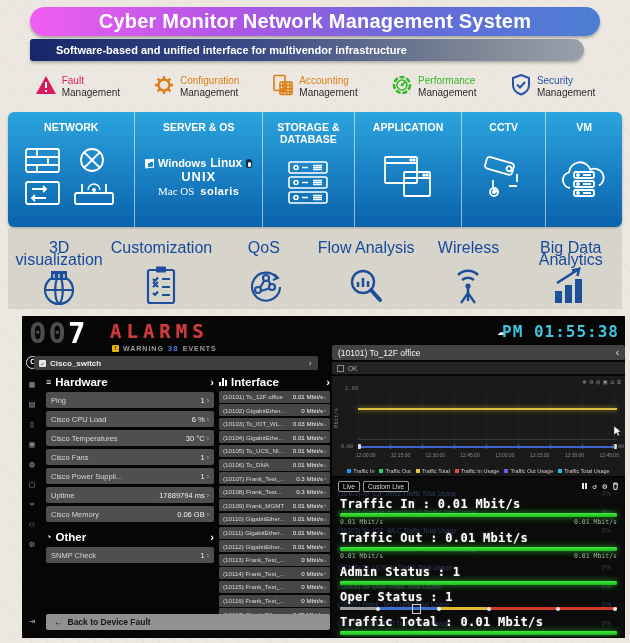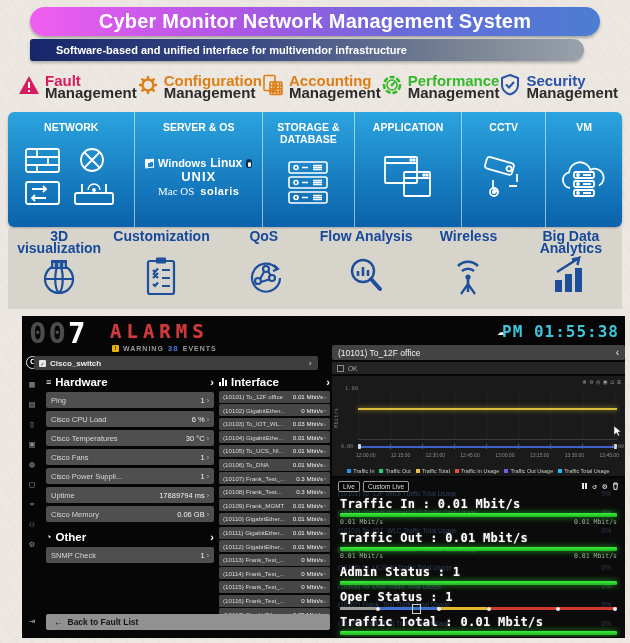--- a/index.html
+++ b/index.html
@@ -13,42 +13,42 @@
   .banner-title{position:absolute;left:30px;top:7px;width:570px;height:29px;border-radius:15px;
     background:linear-gradient(90deg,#f05ef0 0%,#b156e6 35%,#6a6ada 65%,#4b7ed2 100%);
     color:#fff;font-size:20px;font-weight:bold;text-align:center;line-height:29px;
     box-shadow:0 2px 3px rgba(0,0,0,.3);letter-spacing:.2px}
   .banner-sub{position:absolute;left:30px;top:39px;width:528px;height:22px;border-radius:3px 12px 12px 3px;
     background:linear-gradient(90deg,#16266a,#394a84 40%,#7d8695 80%,#99a1ab);
     color:#fff;font-size:11px;font-weight:bold;line-height:22px;padding-left:26px;
     box-shadow:0 2px 3px rgba(0,0,0,.25)}
   .features{position:absolute;left:18px;top:64px;width:594px;height:46px;display:flex}
   .feature{flex:1;display:flex;align-items:center;justify-content:center;gap:5px}
-  .f-label{font-size:15px;font-weight:bold;line-height:12px;color:#2b2b2b}
+  .f-label{font-size:10px;font-weight:normal;line-height:12px;color:#2b2b2b}
   .f-label .top{display:block}
   .blue{position:absolute;left:8px;top:112px;width:614px;height:115px;border-radius:6px;overflow:hidden;
     background:linear-gradient(180deg,#2ba4df,#0a62ab);display:flex;box-shadow:0 2px 3px rgba(0,0,0,.25)}
   .cat{display:flex;flex-direction:column;border-right:1px solid rgba(255,255,255,.55)}
   .cat:last-child{border-right:none}
   .cat-title{margin-top:9px;font-size:10.5px;font-weight:bold;color:#fff;text-align:center;line-height:12px;padding:0 8px}
   .cat-icon{flex:1;display:flex;align-items:center;justify-content:center;padding-bottom:6px}
   .os{color:#fff;text-align:center;font-weight:bold;line-height:14px;font-size:11px}
   .os .r1{display:flex;align-items:center;justify-content:center;gap:4px}
   .winflag{display:inline-block;width:8px;height:8px;background:
      linear-gradient(90deg,#fff 0 3.5px,transparent 3.5px),linear-gradient(#fff 0 3.5px,transparent 3.5px);
      background-size:8px 8px;border-right:1px solid #fff;border-bottom:1px solid #fff;transform:skewY(-6deg)}
   .penguin{display:inline-block;width:6px;height:9px;background:#0b2b46;border-radius:3px 3px 2px 2px;position:relative}
   .penguin:after{content:"";position:absolute;left:1.5px;top:3px;width:3px;height:5px;background:#fff;border-radius:2px}
   .os .unix{font-size:13px;letter-spacing:1px}
   .os .r3{display:flex;gap:6px;justify-content:center;align-items:baseline}
   .os .mac{font-family:"Liberation Serif",serif;font-weight:normal;font-size:11px}
   .os .sol{font-size:11px;letter-spacing:.5px}
   .caps{position:absolute;left:8px;top:229px;width:614px;height:80px;background:#d7d4cc;display:flex}
   .cap{flex:1;display:flex;flex-direction:column;align-items:center}
-  .cap-title{margin-top:1px;height:25px;font-size:14px;font-weight:bold;color:#17499a;text-align:center;line-height:12px}
+  .cap-title{margin-top:13px;height:25px;font-size:16px;font-weight:normal;color:#17499a;text-align:center;line-height:12px}
   .cap-icon{margin-top:1px}
 
   
   .dash{position:absolute;left:22px;top:316px;width:603px;height:322px;background:#060606;
         font-family:"DejaVu Sans Mono",monospace;color:#ddd}
   .counter{position:absolute;left:7px;top:1px;font-size:29px;font-weight:bold;letter-spacing:2px;line-height:32px}
   .counter .dim{color:#4d4d4d}.counter .lit{color:#fff}
   .alarms{position:absolute;left:88px;top:4px;font-size:19px;font-weight:bold;color:#cd3b3b;
           letter-spacing:5px;text-shadow:0 0 1px #7a1d1d}
   .warnrow{position:absolute;left:90px;top:28px;display:flex;align-items:center;gap:4px;
@@ -601,21 +601,21 @@
         <div class="ifc-row">
           <span class="lab">(10117) GigabitEther...</span>
           <span class="val">0.35 Mbit/s</span>
           <span class="chev">›</span>
         </div>
       </div>
   </div>
 
   <div class="backbtn">
     <span>←</span>
-    <span>Back to Fault List</span>
+    <span>Back to Device Fault</span>
   </div>
 
   <div class="rp">
     <div class="rp-head">
       <span>(10101) To_12F office</span>
       <span class="chev">‹</span>
     </div>
     <div class="rp-status">
       <span class="okbox"></span>
       <span>OK</span>

